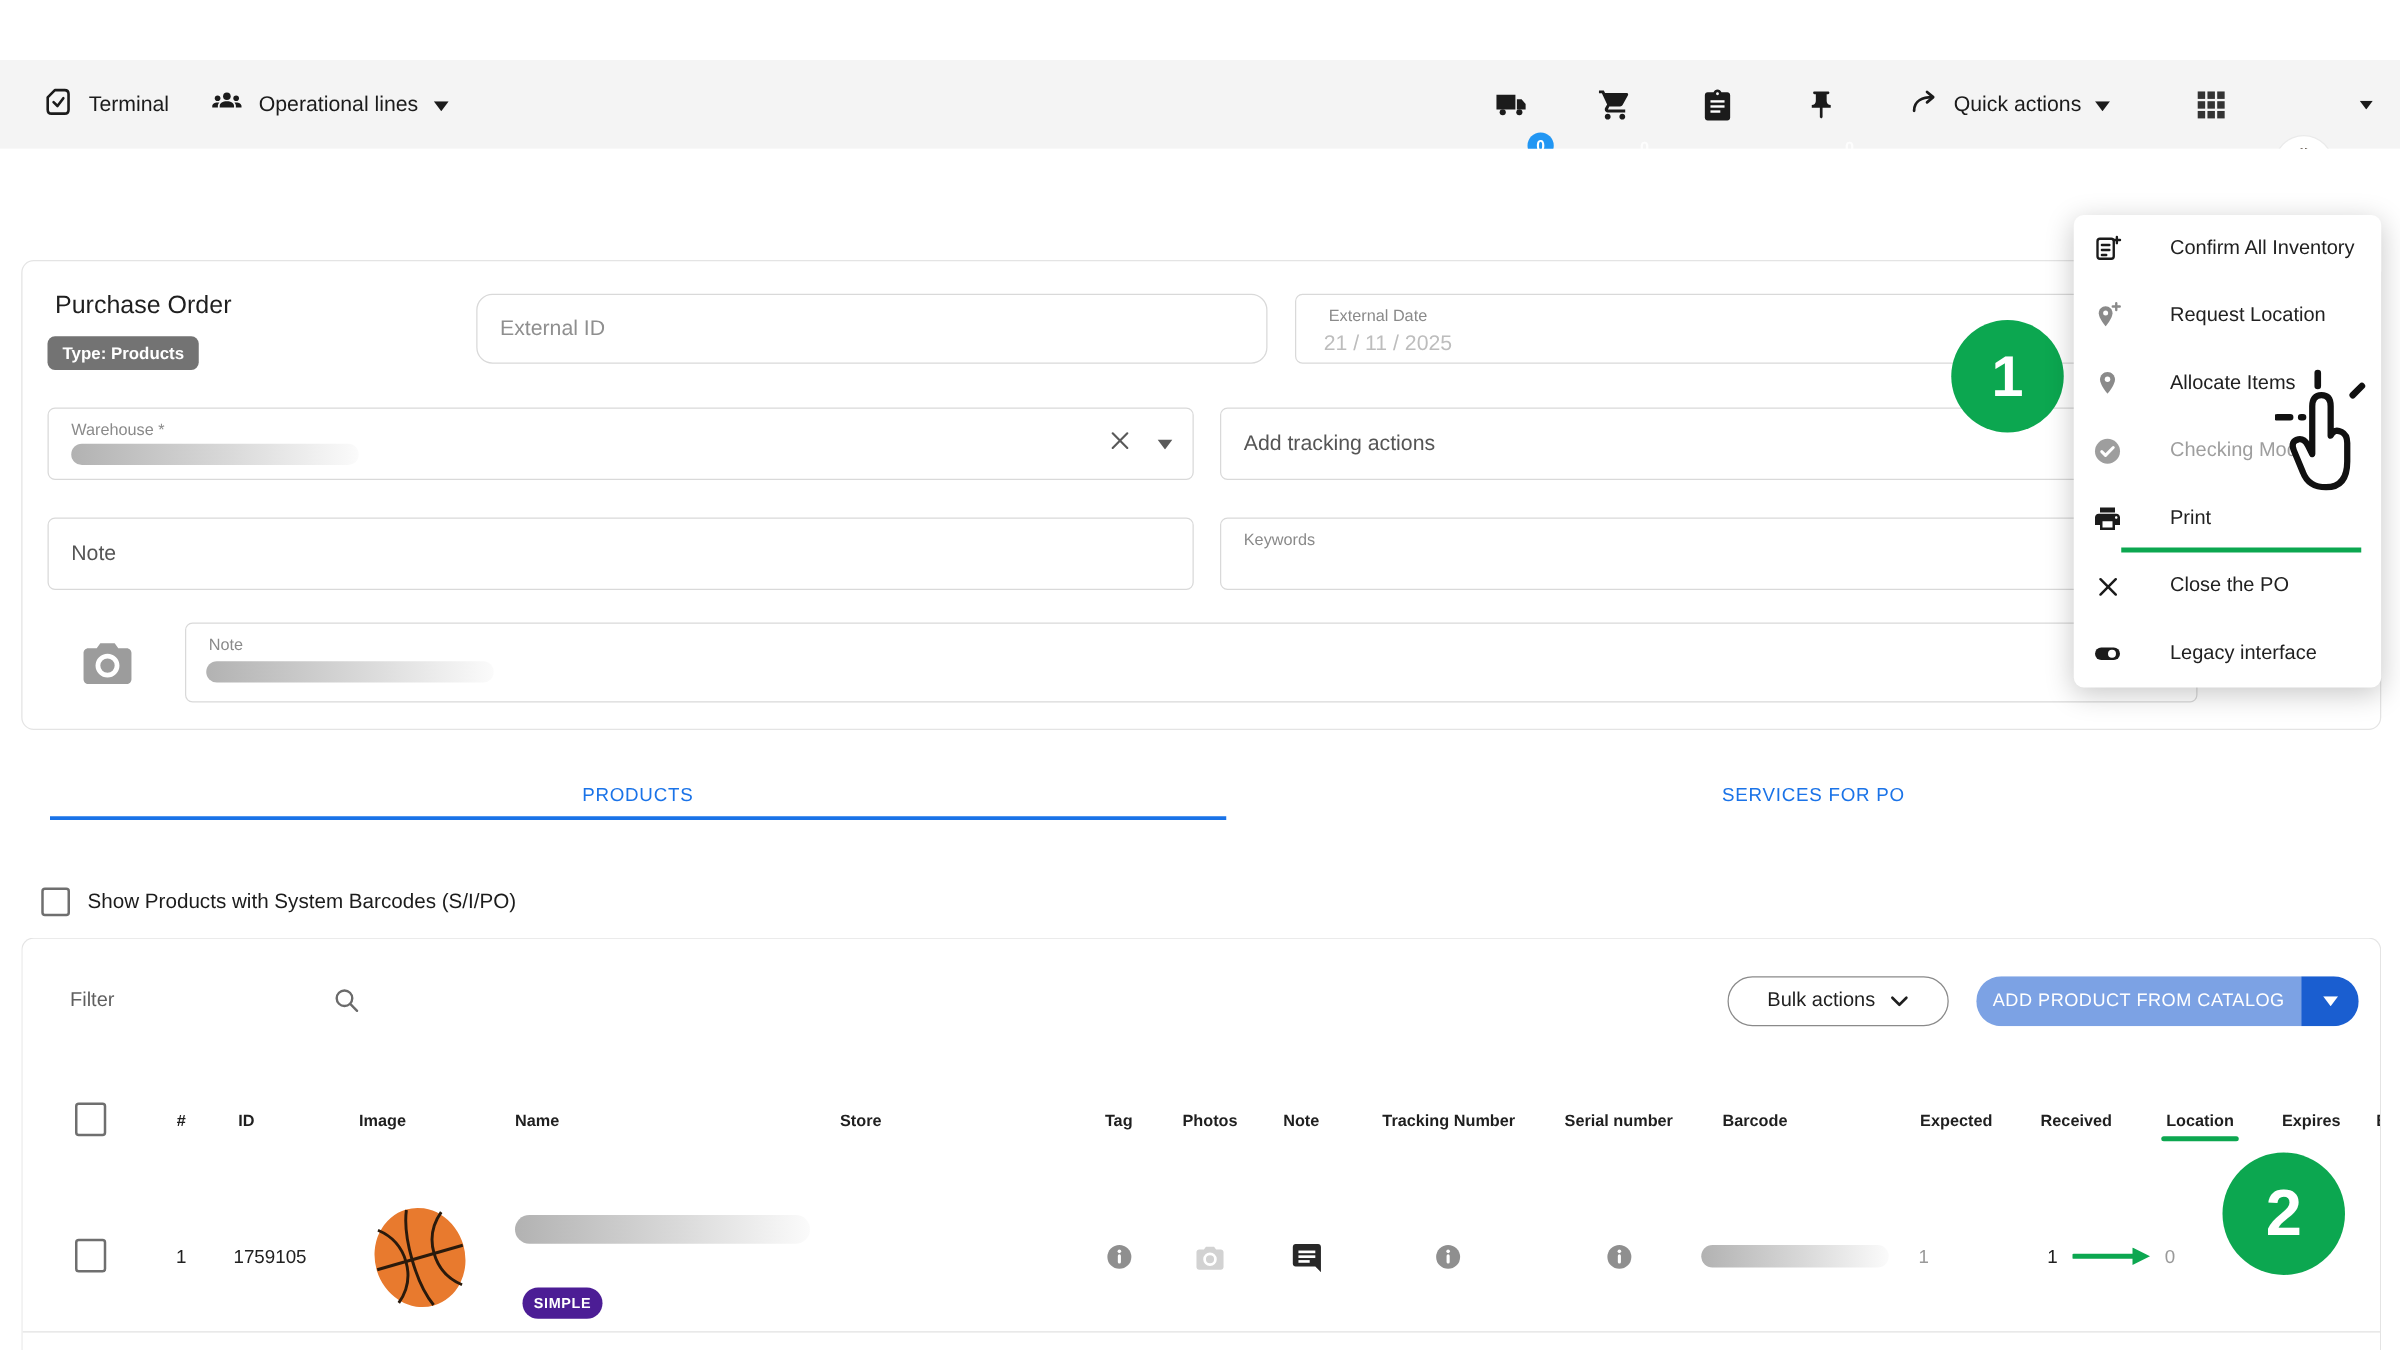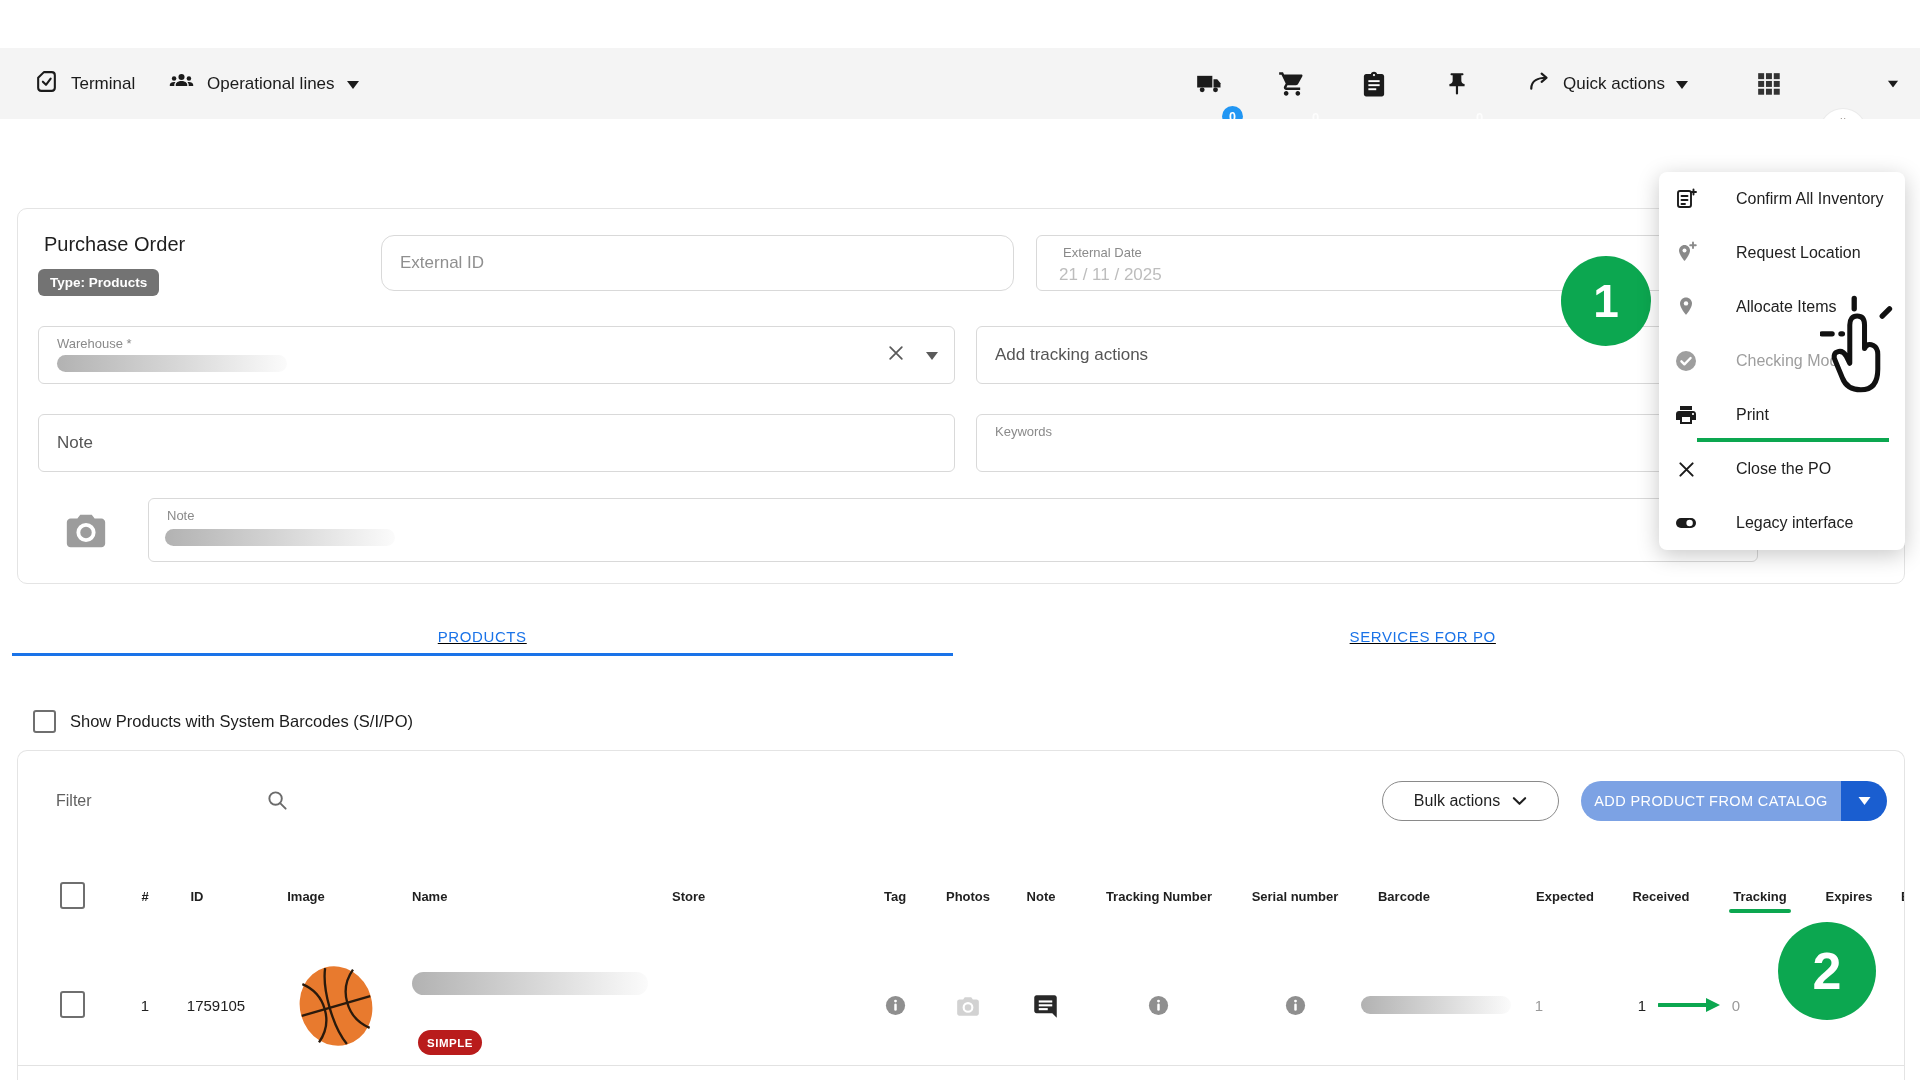--- a/index.html
+++ b/index.html
@@ -28,42 +28,42 @@
   .type-chip { position:absolute; left:20px; top:60px; background:#737373; color:#fff; font-size:13.5px; font-weight:700; padding:6px 12px; border-radius:6px; }
   .field { position:absolute; border:1px solid #d9d9d9; border-radius:6px; background:#fff; }
   .f-label { position:absolute; left:18px; top:9px; font-size:13px; color:#8a8a8a; }
   .f-ph { position:absolute; left:18px; top:50%; transform:translateY(-50%); font-size:17px; color:#8f8f8f; }
   .f-ph.dark { color:#555; }
   .f-val-light { position:absolute; left:22px; top:29px; font-size:17px; color:#bdbdbd; }
   .redact { background:linear-gradient(90deg,#b2b2b2 0%, #d9d9d9 55%, #fbfbfb 100%); border-radius:9px; }
   .wh-tools { position:absolute; right:16px; top:50%; transform:translateY(-50%); display:flex; align-items:center; gap:20px; }
 
   
-  .tabs { position:absolute; left:12px; top:616px; width:1881px; height:40px; display:flex; z-index:5;text-decoration:underline; }
+  .tabs { position:absolute; left:40px; top:616px; width:1881px; height:40px; display:flex; z-index:5; }
   .tab { flex:1; display:flex; align-items:center; justify-content:center; font-size:15px; letter-spacing:.6px; color:#1a73e8; font-weight:500; position:relative; cursor:pointer; }
   .tab.active::after { content:""; position:absolute; left:0; right:0; bottom:0; height:3px; background:#1a73e8; }
 
   
   .cbx { border:2px solid #6f6f6f; border-radius:3px; background:#fff; cursor:pointer; }
   .show-label { position:absolute; left:70px; top:712px; font-size:16.5px; color:#1c1c1c; cursor:default; }
 
   
   .products-card { position:absolute; left:17px; top:750px; width:1888px; height:330px; background:#fff; border:1px solid #e4e4e4; border-bottom:none; border-radius:10px 10px 0 0; z-index:10; overflow:hidden; }
   .filter-ph { position:absolute; left:38px; top:41px; font-size:16px; color:#5f5f5f; }
   .bulk-btn { position:absolute; left:1364px; top:30px; width:177px; height:40px; border:1.5px solid #8a8a8a; border-radius:20px; display:flex; align-items:center; justify-content:center; gap:12px; font-size:16px; color:#1f1f1f; cursor:pointer; background:#fff; }
   .add-btn { position:absolute; left:1563px; top:30px; width:306px; height:40px; border-radius:20px; overflow:hidden; display:flex; cursor:pointer; }
   .add-main { flex:1; background:#7ca2e4; color:#fff; font-size:14.5px; letter-spacing:.4px; display:flex; align-items:center; justify-content:center; font-weight:500; }
   .add-caret { width:46px; background:#1a5ed0; display:flex; align-items:center; justify-content:center; }
   .hc { position:absolute; top:138px; font-size:13px; font-weight:700; color:#1f1f1f; white-space:nowrap; transform:translateX(-50%); }
   .hc.hl { transform:none; }
   .rc { position:absolute; top:246px; font-size:15px; color:#212121; white-space:nowrap; transform:translateX(-50%); }
   .rc.gray { color:#9a9a9a; }
   .alloc-underline { position:absolute; left:1711px; top:158px; width:62px; height:4px; border-radius:2px; background:#0ca750; }
   .row-divider { position:absolute; left:0; top:314px; width:100%; height:1px; background:#e2e2e2; }
-  .chip-simple { position:absolute; left:400px; top:279px; width:64px; height:25px; border-radius:13px; background:#b91c1c; color:#fff; font-size:11.5px; font-weight:700; letter-spacing:.5px; display:flex; align-items:center; justify-content:center; }
+  .chip-simple { position:absolute; left:400px; top:279px; width:64px; height:25px; border-radius:13px; background:#4c1d95; color:#fff; font-size:11.5px; font-weight:700; letter-spacing:.5px; display:flex; align-items:center; justify-content:center; }
 
   
   .menu-card { position:absolute; left:1659px; top:172px; width:246px; height:378px; background:#fff; border-radius:8px; box-shadow:0 5px 22px rgba(0,0,0,.22); z-index:40; padding-top:0; }
   .menu-item { height:54px; display:flex; align-items:center; gap:38px; padding-left:15px; font-size:16px; color:#212121; cursor:pointer; position:relative; }
   .menu-item.disabled { color:#9e9e9e; cursor:default; }
   .menu-item .mi-ic { width:24px; height:24px; flex:0 0 24px; display:flex; align-items:center; justify-content:center; }
   .menu-underline { position:absolute; left:38px; top:158px; width:192px; height:3.5px; background:#0ca750; z-index:41; }
 
   
   .num-badge { position:absolute; background:#0ca750; border-radius:50%; color:#fff; font-weight:700; display:flex; align-items:center; justify-content:center; z-index:50; }
@@ -310,21 +310,21 @@
     <span class="hc hl" style="left:394px;">Name</span>
     <span class="hc hl" style="left:654px;">Store</span>
     <span class="hc" style="left:877px;">Tag</span>
     <span class="hc" style="left:950px;">Photos</span>
     <span class="hc" style="left:1023px;">Note</span>
     <span class="hc" style="left:1141px;">Tracking Number</span>
     <span class="hc" style="left:1277px;">Serial number</span>
     <span class="hc" style="left:1386px;">Barcode</span>
     <span class="hc" style="left:1547px;">Expected</span>
     <span class="hc" style="left:1643px;">Received</span>
-    <span class="hc" style="left:1742px;">Tracking</span>
+    <span class="hc" style="left:1742px;">Location</span>
     <span class="hc" style="left:1831px;">Expires</span>
     <span class="hc hl" style="left:1883px;">B</span>
     <span class="alloc-underline"></span>
 
     <div>
       <span class="cbx abs" style="left:42px; top:240px; width:25px; height:27px;"></span>
       <span class="rc" style="left:127px;">1</span>
       <span class="rc" style="left:198px;">1759105</span>
 
       <span class="abs" style="left:279px; top:212px;">

